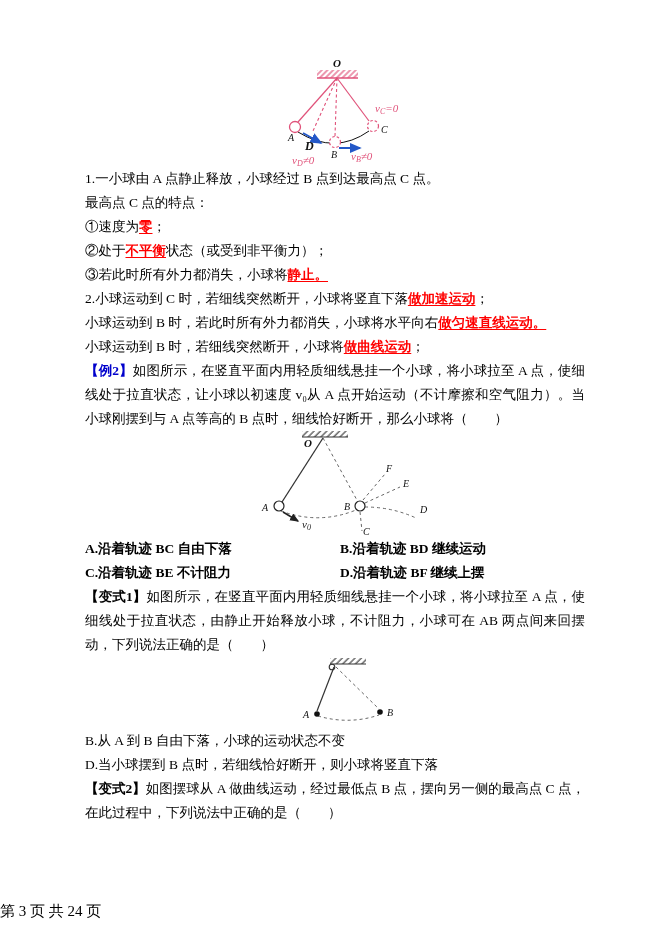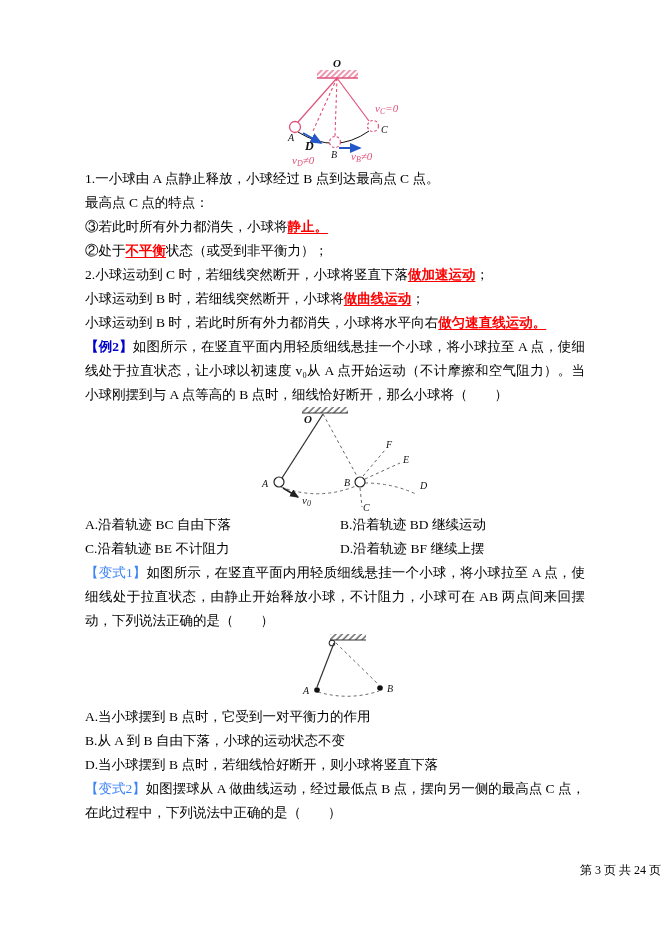--- a/index.html
+++ b/index.html
@@ -6,27 +6,27 @@
   body{
     width:661px;height:935px;background:#ffffff;color:#000;
     font-family:"Liberation Serif","DejaVu Serif",serif;
     font-size:13.5px;position:relative;overflow:hidden;
   }
   .page{position:absolute;inset:0;}
   .content{position:absolute;left:85px;top:167px;width:500px;}
   p{margin:0;line-height:24px;text-align:justify;}
   .run-em{color:#FF0000;font-weight:bold;text-decoration:underline;text-underline-offset:2px;}
   .run-example{color:#0000CC;font-weight:bold;}
-  .run-variant{color:#3b82f6;font-weight:normal;}
+  .run-variant{color:#000000;font-weight:bold;}
   .fig1{position:absolute;left:265px;top:52px;}
   .figwrap2{margin:0 0 0 145px;height:106px;}
   .figwrap3{margin:1px 0 1px 205px;height:70px;}
   .opts2{display:grid;grid-template-columns:255px 1fr;}
-  .opts2 p{white-space:nowrap;}
-  .footer{position:absolute;left:0;right:0;top:862px;text-align:right;font-size:12px;}
+  .opts2 p{white-space:nowrap;font-weight:bold;}
+  .footer{position:absolute;left:0;right:0;top:902px;text-align:left;font-size:15px;}
   
   .pl{font:italic 10px "Liberation Serif",serif;fill:#111;}
   .plb{font:italic bold 12px "Liberation Serif",serif;fill:#111;}
   .ol{font:italic bold 11px "Liberation Serif",serif;fill:#111;}
   .vl{font:italic 11px "Liberation Serif",serif;fill:#E0527A;}
   .vld{font:italic 11px "Liberation Serif",serif;fill:#222;}
   .subt{font-size:8px;}
 </style>
 </head>
 <body>
@@ -66,25 +66,26 @@
     <text class="vl" x="110" y="60"><tspan>v</tspan><tspan class="subt" dy="2">C</tspan><tspan dy="-2">=0</tspan></text>
     <text class="vl" x="27" y="112"><tspan>v</tspan><tspan class="subt" dy="2">D</tspan><tspan dy="-2">≠0</tspan></text>
     <text class="vl" x="86" y="108"><tspan>v</tspan><tspan class="subt" dy="2">B</tspan><tspan dy="-2">≠0</tspan></text>
   </svg>
 
   <div class="content">
 
     <div>
       <p><span>1.一小球由 A 点静止释放，小球经过 B 点到达最高点 C 点。</span></p>
       <p><span>最高点 C 点的特点：</span></p>
+      <p><span>①速度为</span><span class="run-em">零</span><span>；</span></p>
+      <p><span>②处于</span><span class="run-em">不平衡</span><span>状态（或受到非平衡力）；</span></p>
       <p><span>③若此时所有外力都消失，小球将</span><span class="run-em">静止。</span></p>
-      <p><span>②处于</span><span class="run-em">不平衡</span><span>状态（或受到非平衡力）；</span></p>
       <p><span>2.小球运动到 C 时，若细线突然断开，小球将竖直下落</span><span class="run-em">做加速运动</span><span>；</span></p>
+      <p><span>小球运动到 B 时，若此时所有外力都消失，小球将水平向右</span><span class="run-em">做匀速直线运动。</span></p>
       <p><span>小球运动到 B 时，若细线突然断开，小球将</span><span class="run-em">做曲线运动</span><span>；</span></p>
-      <p><span>小球运动到 B 时，若此时所有外力都消失，小球将水平向右</span><span class="run-em">做匀速直线运动。</span></p>
     </div>
 
     <p><span class="run-example">【例2】</span><span>如图所示，在竖直平面内用轻质细线悬挂一个小球，将小球拉至 A 点，使细线处于拉直状态，让小球以初速度 v₀从 A 点开始运动（不计摩擦和空气阻力）。当小球刚摆到与 A 点等高的 B 点时，细线恰好断开，那么小球将（　　）</span></p>
 
     <div class="figwrap2">
       <svg width="210" height="106" viewBox="0 0 210 106">
         <defs>
           <pattern id="hpDark" width="4.5" height="9" patternUnits="userSpaceOnUse" patternTransform="rotate(45)">
             <line x1="1" y1="0" x2="1" y2="9" stroke="#333" stroke-width="1.1"></line>
           </pattern>
@@ -144,21 +145,20 @@
         <line x1="46" y1="9" x2="89" y2="51" stroke="#666" stroke-width="1" stroke-dasharray="3,3"></line>
         <path d="M28,58 Q59,67 89,57" fill="none" stroke="#666" stroke-width="1" stroke-dasharray="3,3"></path>
         <circle cx="27" cy="56" r="2.8" fill="#111"></circle>
         <circle cx="90" cy="54" r="2.8" fill="#111"></circle>
         <text class="pl" x="13" y="60">A</text>
         <text class="pl" x="97" y="58">B</text>
       </svg>
     </div>
 
     <div>
-      <p>A.当小球摆到 B 点时，它受到一对平衡力的作用</p>
       <p>B.从 A 到 B 自由下落，小球的运动状态不变</p>
       <p>D.当小球摆到 B 点时，若细线恰好断开，则小球将竖直下落</p>
     </div>
 
     <p><span class="run-variant">【变式2】</span><span>如图摆球从 A 做曲线运动，经过最低点 B 点，摆向另一侧的最高点 C 点，在此过程中，下列说法中正确的是（　　）</span></p>
 
   </div>
 
   <div class="footer">第 3 页 共 24 页</div>
 </div>

